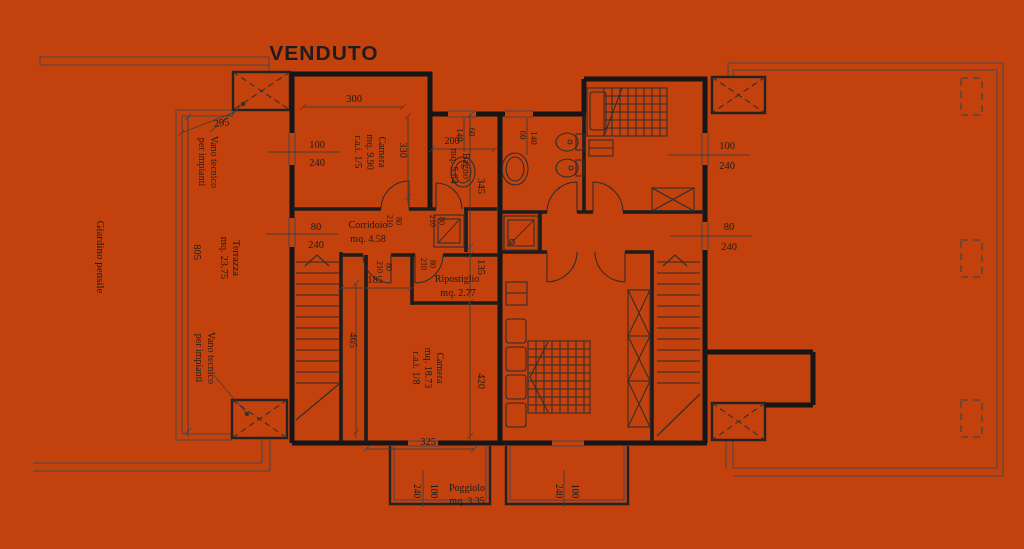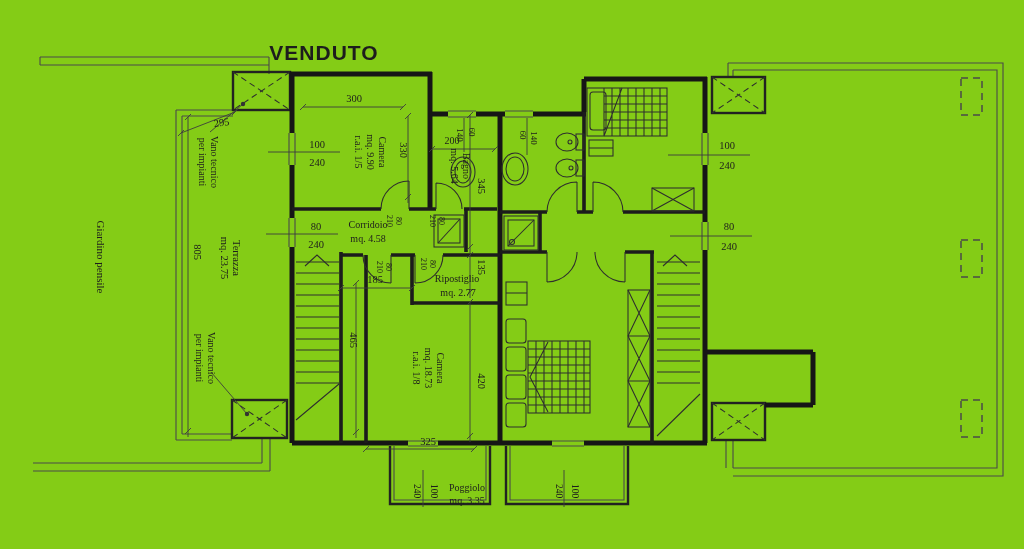--- a/index.html
+++ b/index.html
@@ -1,16 +1,16 @@
 <!DOCTYPE html>
 <html><head>
 <meta charset="utf-8">
 <style>
   html,body{margin:0;padding:0;background:#ffffff;}
-  #stage{position:relative;width:1024px;height:549px;background:#84cc16;overflow:hidden;}
+  #stage{position:relative;width:1024px;height:549px;background:#c2410c;overflow:hidden;}
   svg{display:block;}
   .wall{stroke:#161616;stroke-width:5;fill:none;stroke-linecap:butt;}
   .wall4{stroke:#1c1c1c;stroke-width:3.6;fill:none;stroke-linecap:butt;}
   .med{stroke:#222;stroke-width:2.4;fill:none;}
   .thin{stroke:#4a4a4a;stroke-width:1.1;fill:none;}
   .fix{stroke:#2e2e2e;stroke-width:1.05;fill:none;}
   .dim{stroke:#3d3d3d;stroke-width:0.9;fill:none;}
   .dash{stroke-dasharray:6 4;}
   .dashp{stroke-dasharray:7 5;stroke-width:1.5;}
   .lbl{font-family:"Liberation Serif","DejaVu Serif",serif;fill:#1d1d1d;}

